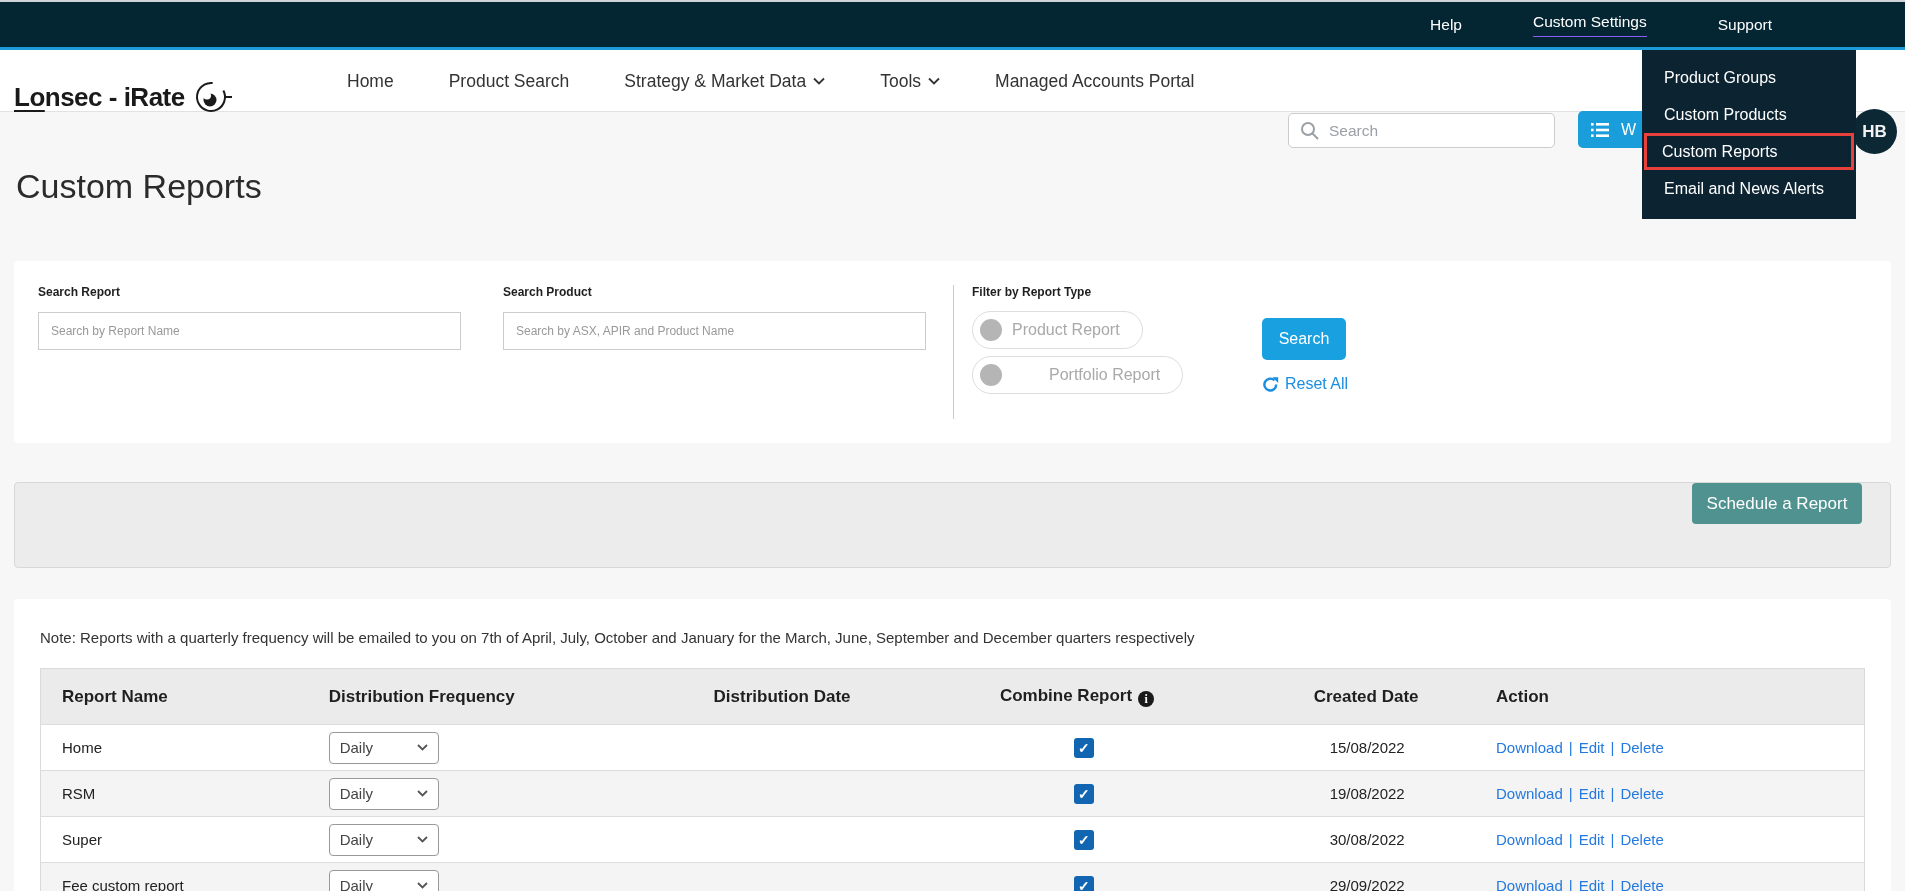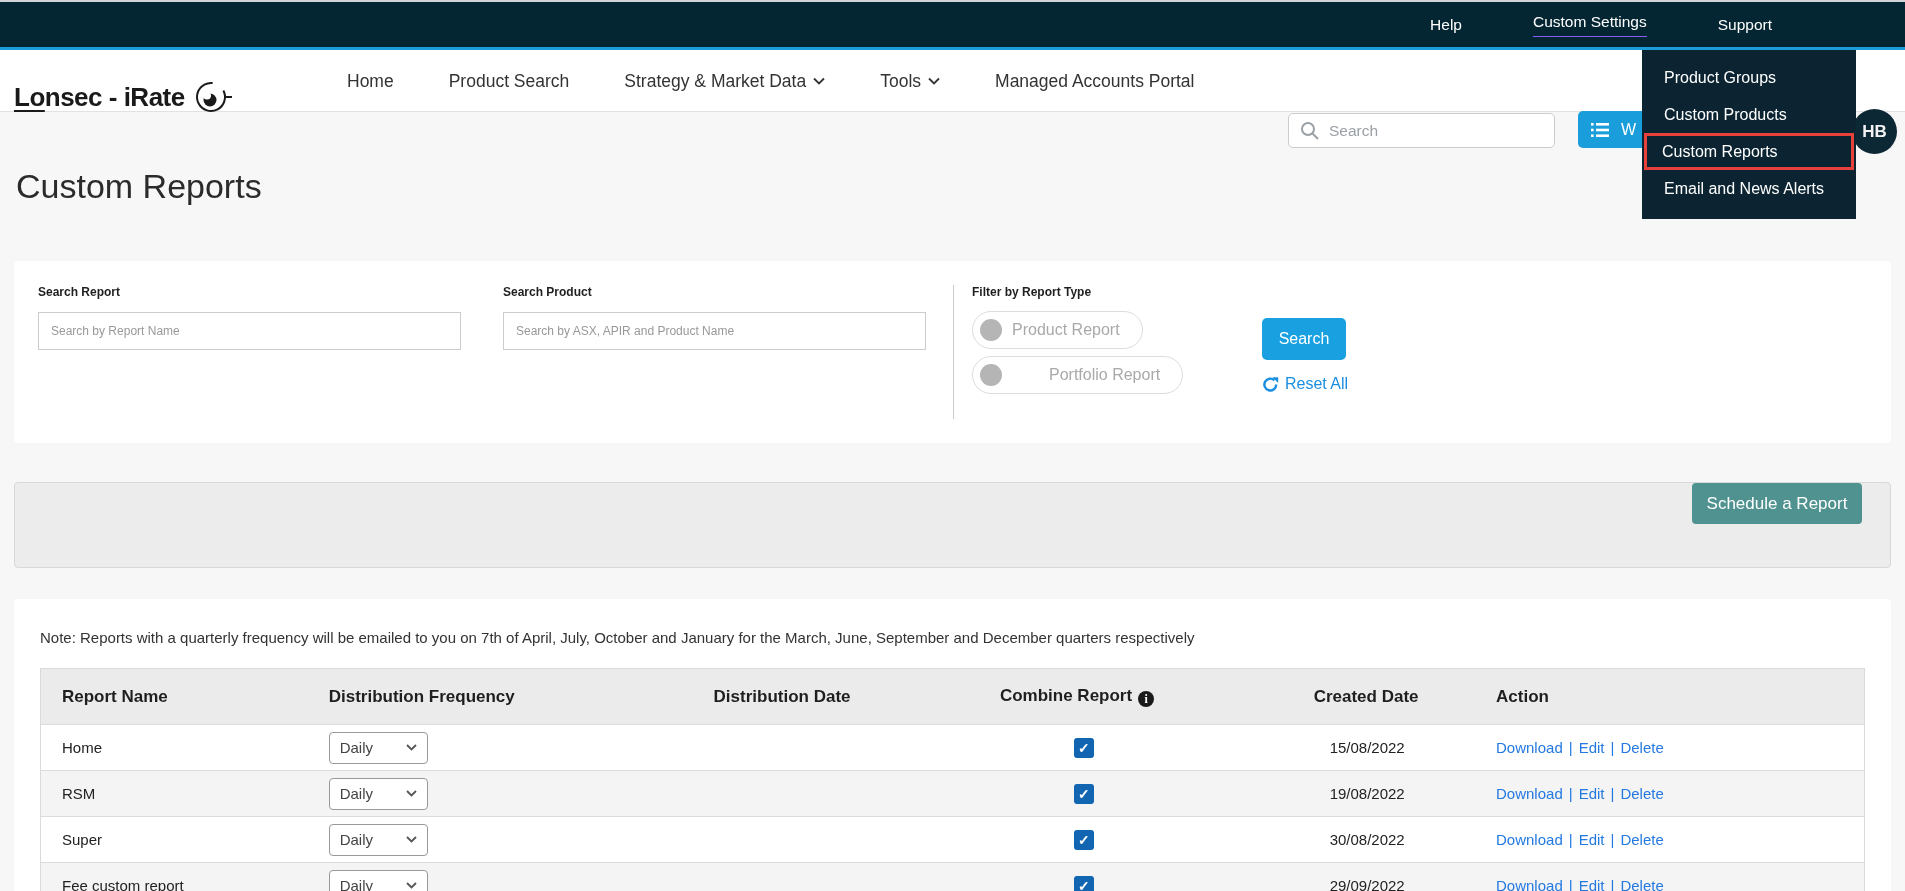--- a/index.html
+++ b/index.html
@@ -91,21 +91,21 @@
   table.reports td { height:46px; font-size:15px; color:#222; }
   table.reports tr.striped td { background:#f4f4f4; }
   table.reports td { border-top:1px solid #dcdcdc; }
   .c1 { width:15.8%; padding-left:21px; }
   .c2 { width:21.1%; }
   .c3 { width:15.7%; }
   .c4 { width:17.2%; }
   .c5 { width:10.0%; }
   .c6 { width:20.2%; }
   td.c5 { padding-left:16px; }
-  .fselect { width:99px; height:32px; border:1px solid #999; border-radius:4px; background:#fff;
+  .fselect { width:110px; height:32px; border:1px solid #999; border-radius:4px; background:#fff;
           display:flex; align-items:center; justify-content:space-between; padding:8px 10px;
           font-size:15px; color:#444; cursor:pointer; }
   .checkbox { display:inline-flex; width:20px; height:20px; background:#1266b1; border-radius:3px;
           align-items:center; justify-content:center; color:#fff; font-size:14px; font-weight:700;
           margin-left:74px; cursor:pointer; }
   .actions a { color:#2479e0; text-decoration:none; cursor:pointer; }
   .actions .sep { color:#2479e0; margin:0 6px; }
   .info-icon { display:inline-flex; width:16px; height:16px; border-radius:50%; background:#1a1a1a;
           color:#fff; font-size:12px; font-weight:700; align-items:center; justify-content:center;
           font-family:"Liberation Serif", serif; vertical-align:-2px; margin-left:6px; cursor:pointer; }

